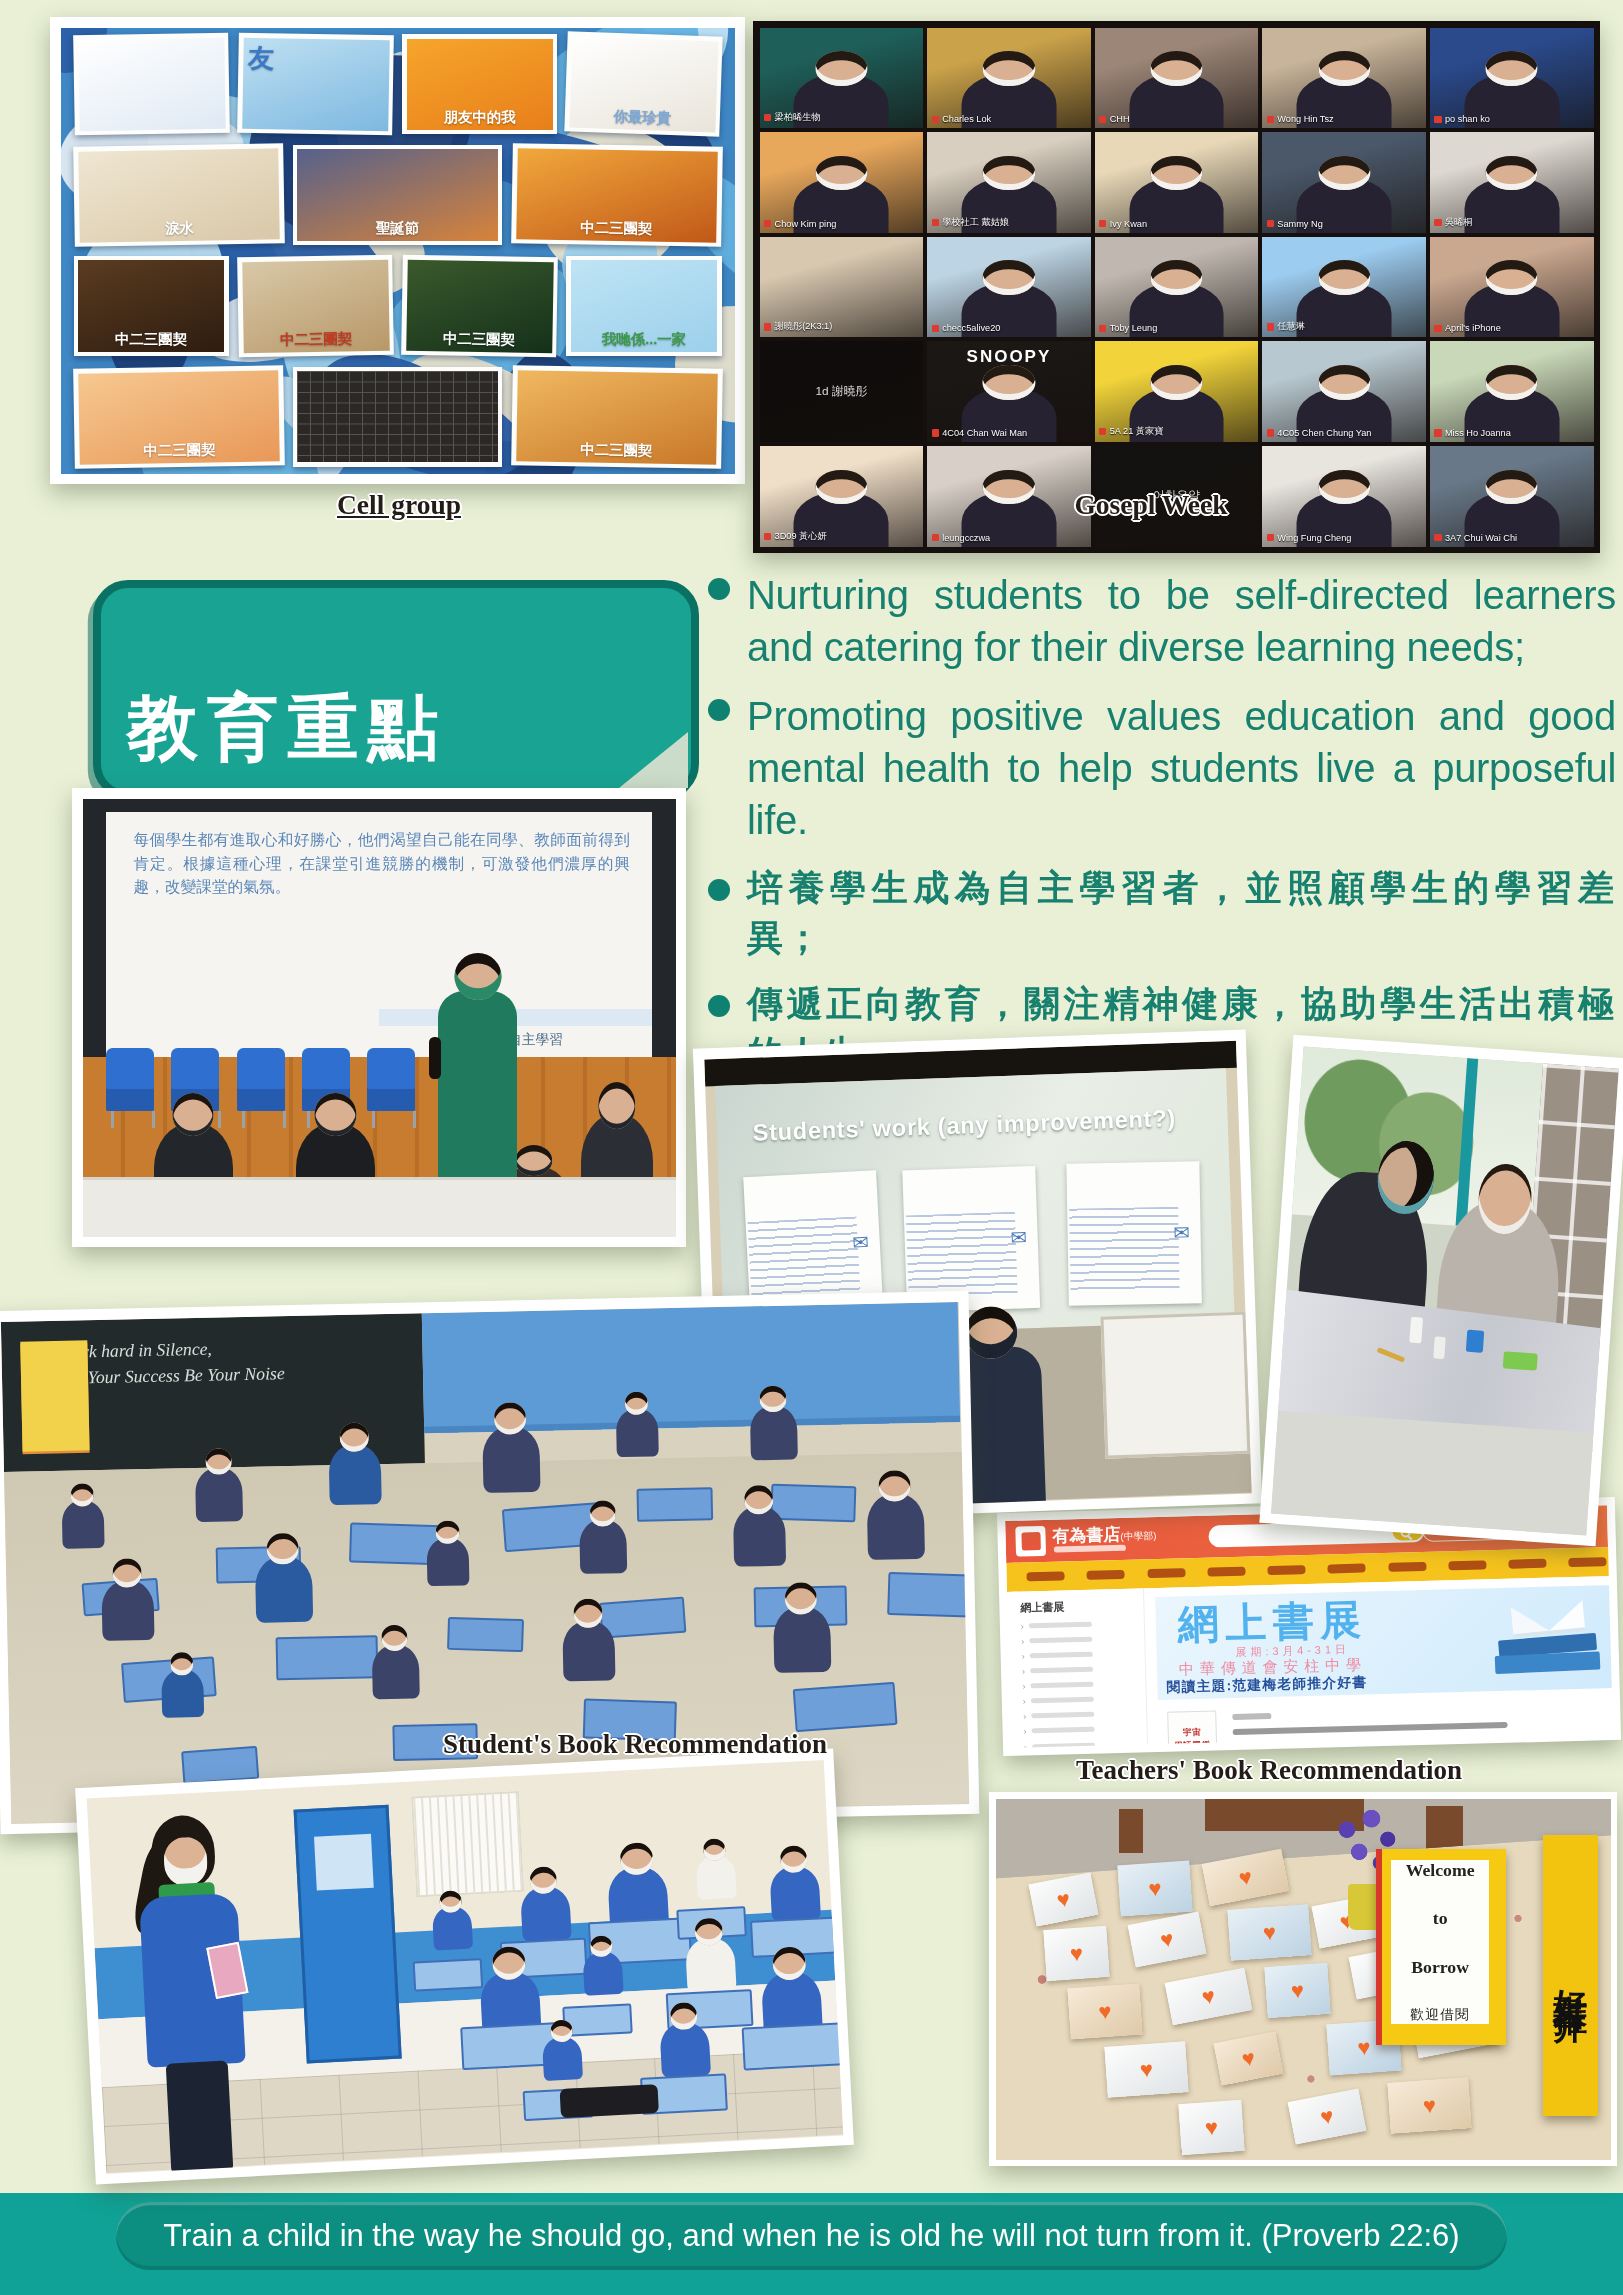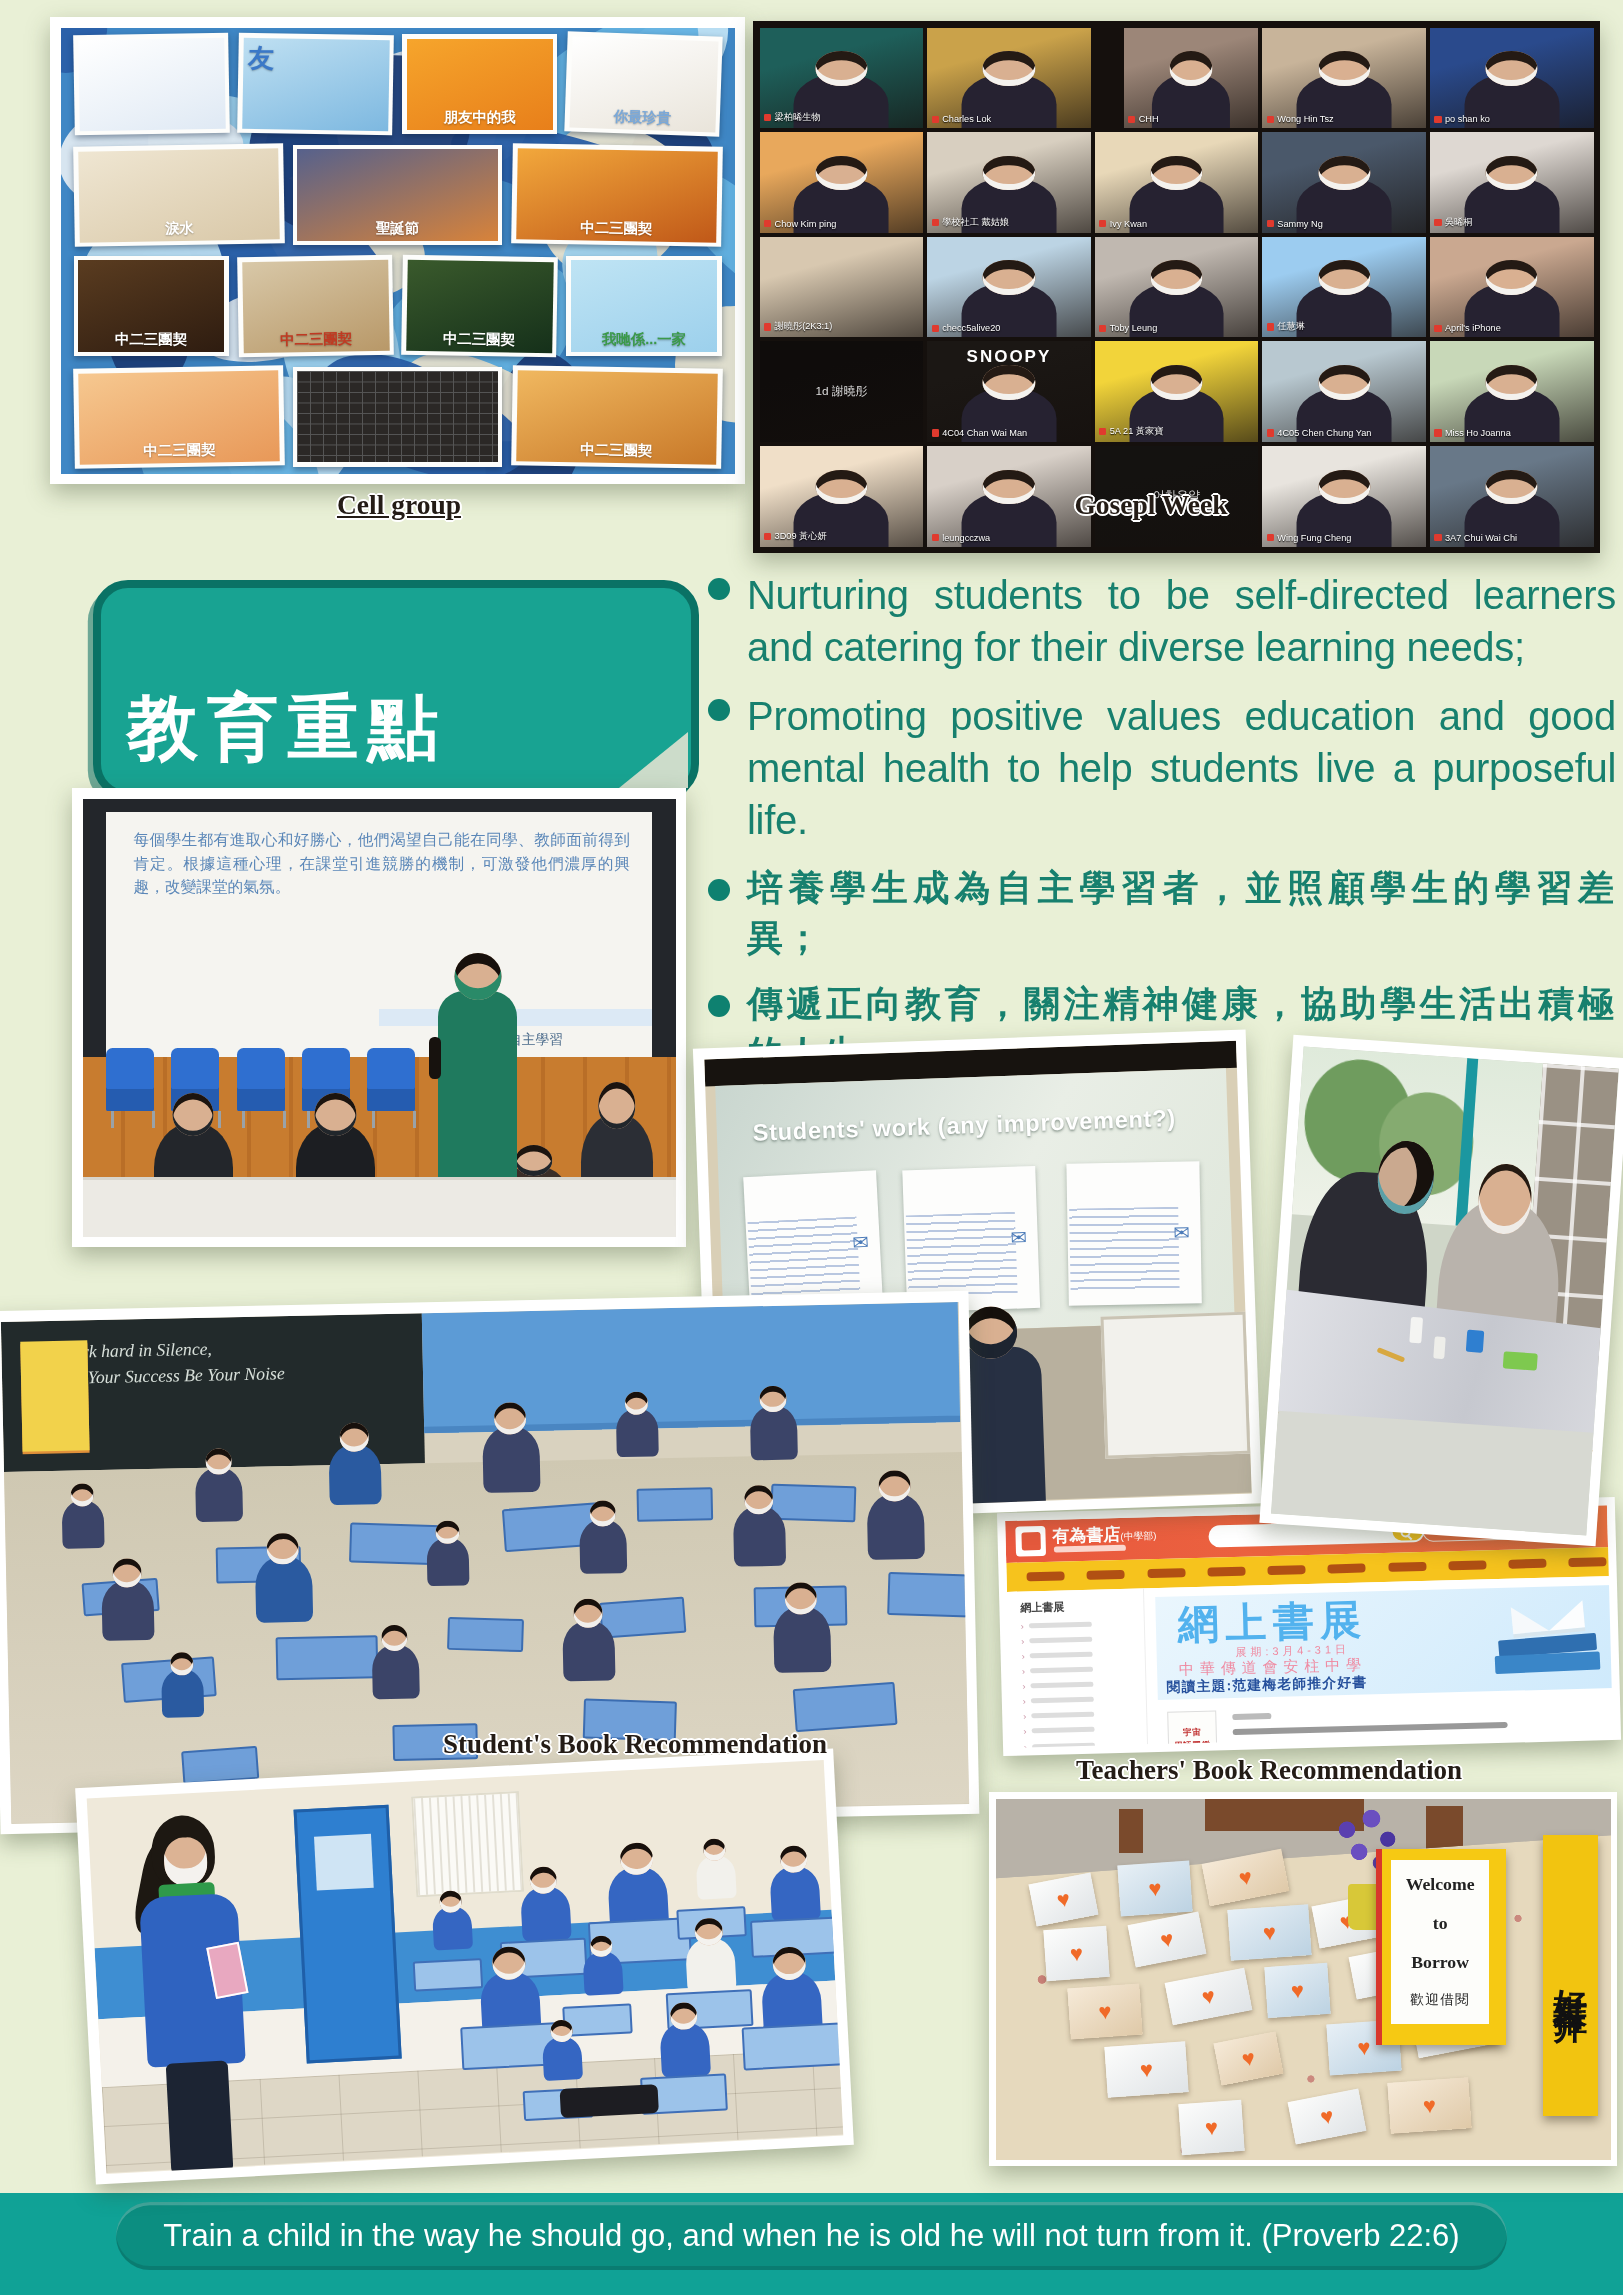--- a/index.html
+++ b/index.html
@@ -173,21 +173,21 @@
   .pr-case{position:absolute;background:#1d1d22;border-radius:6.5px;}
 
   
   .bd-inner{background:#b8b2a8;}
   .bd-chair{position:absolute;background:#7a4a2c;}
   .bd-table{position:absolute;left:-6%;top:16%;width:118%;height:96%;background:#e6d9bd;transform:rotate(-4deg);border-radius:11.8px;
     background-image:radial-gradient(circle at 12% 30%,rgba(170,40,50,.5) 0 3.9px,transparent 4.6px),radial-gradient(circle at 48% 64%,rgba(170,40,50,.45) 0 3.3px,transparent 3.9px),radial-gradient(circle at 78% 22%,rgba(170,40,50,.45) 0 3.3px,transparent 3.9px),radial-gradient(circle at 30% 82%,rgba(150,30,40,.4) 0 3.9px,transparent 4.6px),radial-gradient(circle at 64% 44%,rgba(150,30,40,.4) 0 3.3px,transparent 3.9px);}
   .bk{position:absolute;background:linear-gradient(150deg,#fdfdfc,#dfe3e6);box-shadow:0 2.6px 5.2px rgba(60,40,20,.35);display:flex;align-items:center;justify-content:center;}
   .bk span{color:#f06a28;font-size:22px;line-height:1;}
   .bd-sign{position:absolute;right:17%;top:14%;width:124px;height:196px;background:#f6c913;border-left:6.5px solid #d8372c;box-shadow:0 5.2px 9.2px rgba(40,30,10,.4);}
-  .bd-sign .card{position:absolute;left:9.2px;top:10.5px;width:98px;height:164px;background:#fdfdfa;display:flex;flex-direction:column;align-items:center;justify-content:center;gap:18px;}
+  .bd-sign .card{position:absolute;left:9.2px;top:10.5px;width:98px;height:164px;background:#fdfdfa;display:flex;flex-direction:column;align-items:center;justify-content:space-between;gap:18px;}
   .bd-sign .card b{font-family:"Liberation Serif",serif;font-size:17.7px;color:#222;}
   .bd-sign .card i{font-style:normal;font-size:13.7px;color:#222;letter-spacing:1.3px;}
   .bd-side{position:absolute;right:2%;top:10%;width:55px;height:281px;background:#f2c410;display:flex;align-items:center;justify-content:center;box-shadow:0 5.2px 9.2px rgba(40,30,10,.4);}
   .bd-side span{writing-mode:vertical-rl;font-size:34px;font-weight:bold;color:#111;letter-spacing:6.5px;}
   .bd-flowers{position:absolute;right:33%;top:2%;width:79px;height:124px;}
   .bd-flowers::before{content:"";position:absolute;left:19.6px;bottom:0;width:39px;height:46px;background:#d8c838;border-radius:3.9px 3.9px 7.9px 7.9px;}
   .bd-flowers::after{content:"";position:absolute;left:3.9px;top:0;width:68px;height:79px;background:
     radial-gradient(circle at 22% 30%,#5a3fb0 0 7.9px,transparent 8.5px),radial-gradient(circle at 58% 16%,#6a4fc0 0 8.5px,transparent 9.2px),
     radial-gradient(circle at 82% 42%,#4a35a0 0 7.2px,transparent 7.9px),radial-gradient(circle at 40% 58%,#6a4fc0 0 7.9px,transparent 8.5px),
     radial-gradient(circle at 70% 72%,#5a3fb0 0 6.5px,transparent 7.2px);}
@@ -314,21 +314,21 @@
   <div class="photo zoom-photo" style="left:753px;top:21px;width:847px;height:532px;">
     <div class="zoom-grid" id="zoom-grid">
         <div class="tile" style="background: linear-gradient(165deg, rgb(30, 95, 90) 30%, rgba(20, 15, 12, 0.55) 130%);">
           <div class="person"></div>
           <span class="nm">梁柏晞生物</span>
         </div>
         <div class="tile" style="background: linear-gradient(165deg, rgb(202, 162, 74) 30%, rgba(20, 15, 12, 0.55) 130%);">
           <div class="person"></div>
           <span class="nm">Charles Lok</span>
         </div>
-        <div class="tile" style="background: linear-gradient(165deg, rgb(156, 134, 120) 30%, rgba(20, 15, 12, 0.55) 130%); margin-left: 29px;">
+        <div class="tile" style="background: linear-gradient(165deg, rgb(156, 134, 120) 30%, rgba(20, 15, 12, 0.55) 130%);">
           <div class="person"></div>
           <span class="nm">CHH</span>
         </div>
         <div class="tile" style="background: linear-gradient(165deg, rgb(200, 180, 154) 30%, rgba(20, 15, 12, 0.55) 130%);">
           <div class="person"></div>
           <span class="nm">Wong Hin Tsz</span>
         </div>
         <div class="tile" style="background: linear-gradient(165deg, rgb(42, 74, 140) 30%, rgba(20, 15, 12, 0.55) 130%);">
           <div class="person"></div>
           <span class="nm">po shan ko</span>

